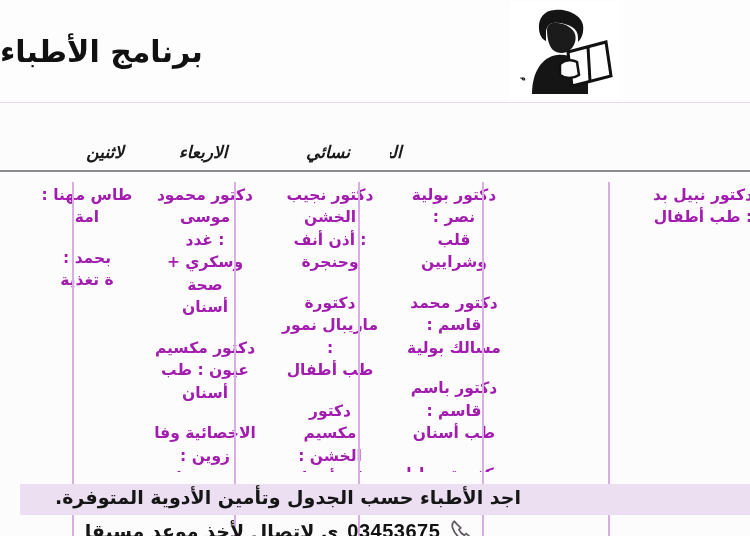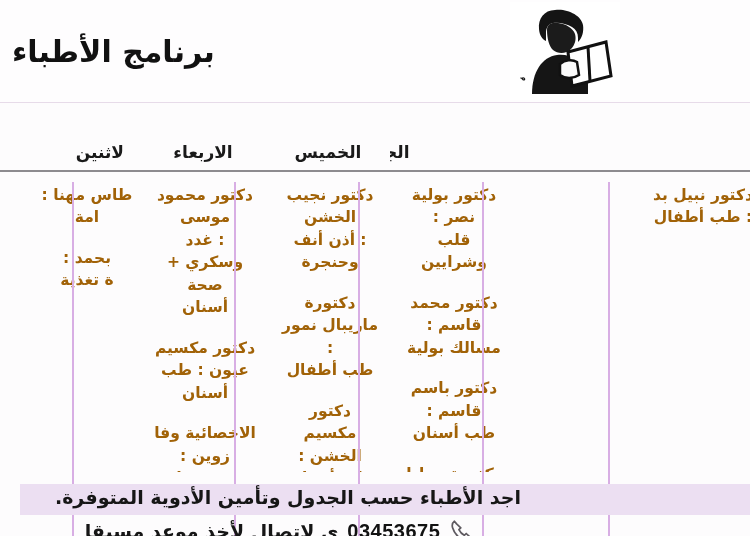--- a/index.html
+++ b/index.html
@@ -52,21 +52,20 @@
   }
 
   .page-title {
     font-size: 30px;
     font-weight: bold;
     color: #111111;
     letter-spacing: 0px;
     white-space: nowrap;
     direction: rtl;
     margin-right: 30px;
-    margin-left: 12px;
   }
 
   
   .logo-wrap {
     position: absolute;
     top: 2px;
     right: 130px;
     width: 110px;
     height: 98px;
     overflow: hidden;
@@ -81,20 +80,21 @@
     width: 750px;
     height: 371px;
     background: #fdfcfd;
   }
 
   .thead {
     position: relative;
     height: 68px;
     border-bottom: 2px solid #8d8b8f;
     box-sizing: border-box;
+    font-style: italic;
   }
   .thead-inner {
     display: flex;
     flex-direction: row-reverse;
     height: 100%;
     width: 750px;
   }
   .th {
     display: flex;
     align-items: flex-end;
@@ -124,21 +124,21 @@
     width: 750px;
     height: 300px;
   }
   .td {
     box-sizing: border-box;
     padding: 12px 10px 0 14px;
     overflow: hidden;
     font-size: 15.5px;
     line-height: 1.45;
     font-weight: bold;
-    color: #a16207;
+    color: #a21caf;
     text-align: center;
     direction: rtl;
   }
   .td.col-mon { width: 140px; padding-right: 14px; text-align: center; }
   .td.col-tue { width: 126px; }
   .td.col-wed { width: 124px; }
   .td.col-thu { width: 124px; }
   .td.col-fri { width: 236px; }
   .td.col-fri .entry { margin-right: -138px; }
 
@@ -267,21 +267,21 @@
 
     <div class="thead">
       <div class="thead-inner">
         <div class="th col-mon">
           <span>لاثنين</span>
         </div>
         <div class="th col-tue">
           <span>الاربعاء</span>
         </div>
         <div class="th col-thu">
-          <span>الخميس</span>
+          <span>نسائي</span>
         </div>
         <div class="th col-fri">
           <span>الجمع</span>
         </div>
       </div>
     </div>
 
     <div class="tbody">
       <div class="tbody-inner">
 

